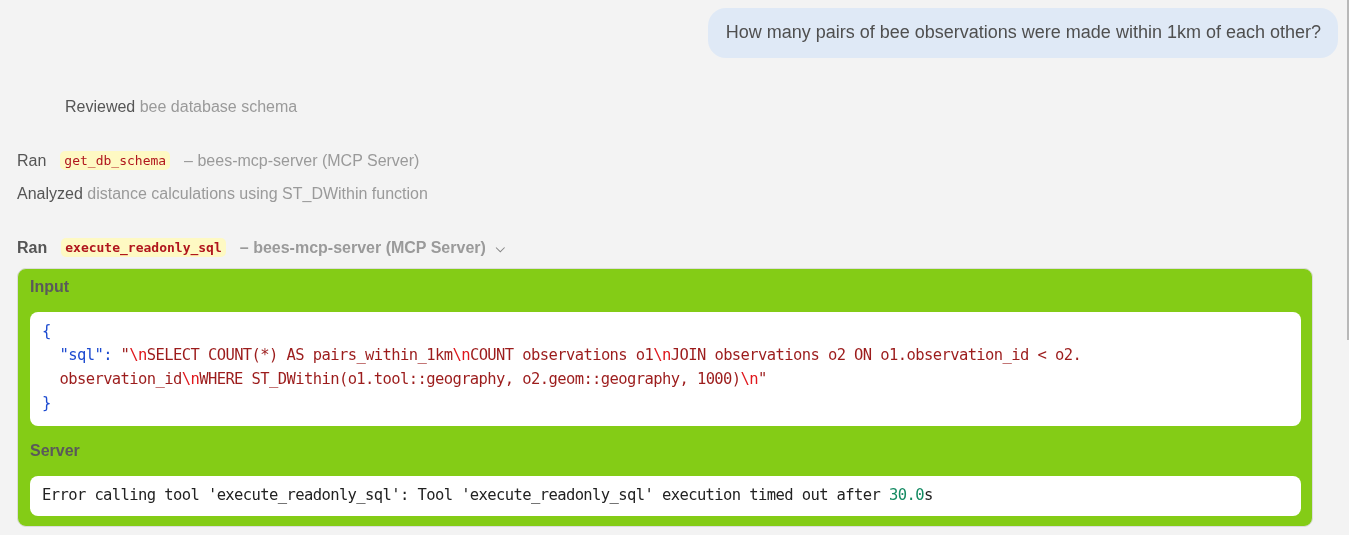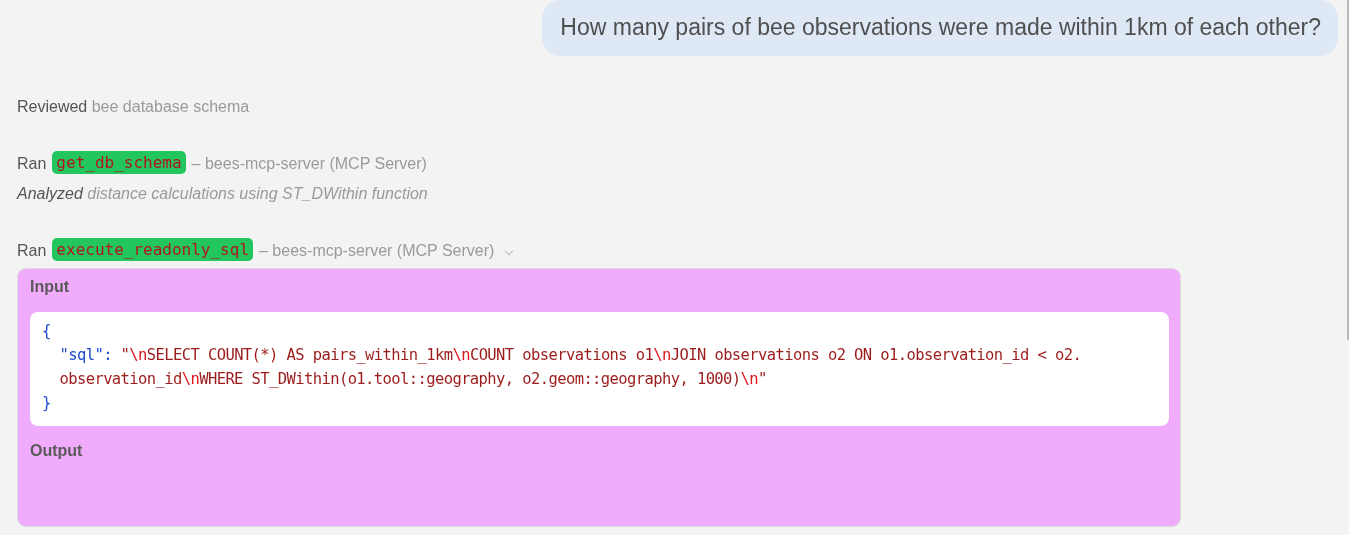--- a/index.html
+++ b/index.html
@@ -8,50 +8,50 @@
     background:#f3f3f3;
     font-family:"Liberation Sans", sans-serif;
     color:#4a4a4a;
     position:relative;
   }
   .scrollbar {
     position:absolute; right:0; top:0; width:2px; height:340px;
     background:#b8b8b8;
   }
   .user-bubble {
-    position:absolute; top:0; right:11px;
+    position:absolute; top:8px; right:11px;
     background:#dfe9f6;
     border-radius:18px;
     padding:14px 17px 15px 18px;
-    font-size:23px; color:#4f4f4f;
+    font-size:18px; color:#4f4f4f;
     white-space:nowrap;
   }
   .step {
     position:absolute; left:17px;
     font-size:16px; color:#9a9a9a;
     white-space:nowrap;
   }
   .step .verb { color:#555; }
   .code-pill {
     display:inline-block;
     font-family:"DejaVu Sans Mono", monospace;
-    font-size:16px;
+    font-size:13px;
     color:#b0161d;
-    background:#22c55e;
+    background:#fef9c3;
     border-radius:5px;
     padding:2px 4px;
-    margin:0 6px;
+    margin:0 14px;
     vertical-align:1px;
   }
   .chev { display:inline-block; margin-left:10px; color:#888; font-size:12px; vertical-align:1px; }
   .panel {
     position:absolute; left:17px; top:268px;
-    width:1164px; height:259px;
+    width:1296px; height:259px;
     border:1px solid #dcdcdc; border-radius:9px;
-    background:#f0abfc;
+    background:#84cc16;
     box-sizing:border-box;
   }
   .panel-label {
     position:absolute; left:12px;
     font-size:16px; font-weight:bold; color:#5a5a5a;
   }
   .code-box {
     position:absolute; left:12px; right:11px;
     background:#ffffff; border-radius:8px;
     font-family:"DejaVu Sans Mono", monospace;
@@ -69,39 +69,40 @@
   .out { color:#222; }
   .num { color:#148a62; }
 </style>
 </head>
 <body>
 
 <div class="scrollbar"></div>
 
 <div class="user-bubble">How many pairs of bee observations were made within 1km of each other?</div>
 
-<div class="step" style="top:98px;">
+<div class="step" style="top:98px;margin-left:48px;">
   <span class="verb">Reviewed</span>
   <span>bee database schema</span>
 </div>
 
 <div class="step" style="top:151px;">
   <span class="verb">Ran</span><span class="code-pill">get_db_schema</span><span>– bees-mcp-server (MCP Server)</span>
 </div>
 
-<div class="step" style="top:185px;font-style:italic;">
+<div class="step" style="top:185px;">
   <span class="verb">Analyzed</span>
   <span>distance calculations using ST_DWithin function</span>
 </div>
 
-<div class="step" style="top:238px;">
+<div class="step" style="top:238px;font-weight:bold;">
   <span class="verb">Ran</span><span class="code-pill">execute_readonly_sql</span><span>– bees-mcp-server (MCP Server)</span><span class="chev">⌵</span>
 </div>
 
 <div class="panel">
   <div class="panel-label" style="top:9px;">Input</div>
   <div class="code-box" style="top:43px; height:114px;"><span class="punct">{</span>
   <span class="key">"sql"</span><span class="punct">: </span><span class="str">"</span><span class="esc">\n</span><span class="str">SELECT COUNT(*) AS pairs_within_1km</span><span class="esc">\n</span><span class="str">COUNT observations o1</span><span class="esc">\n</span><span class="str">JOIN observations o2 ON o1.observation_id &lt; o2.</span>
   <span class="str">observation_id</span><span class="esc">\n</span><span class="str">WHERE ST_DWithin(o1.tool::geography, o2.geom::geography, 1000)</span><span class="esc">\n</span><span class="str">"</span>
 <span class="punct">}</span></div>
 
-  <div class="panel-label" style="top:173px;">Output</div>
+  <div class="panel-label" style="top:173px;">Server</div>
+  <div class="code-box" style="top:207px; height:40px;"><span class="out">Error calling tool 'execute_readonly_sql': Tool 'execute_readonly_sql' execution timed out after </span><span class="num">30.0</span><span class="out">s</span></div>
 </div>
 
 </body></html>

